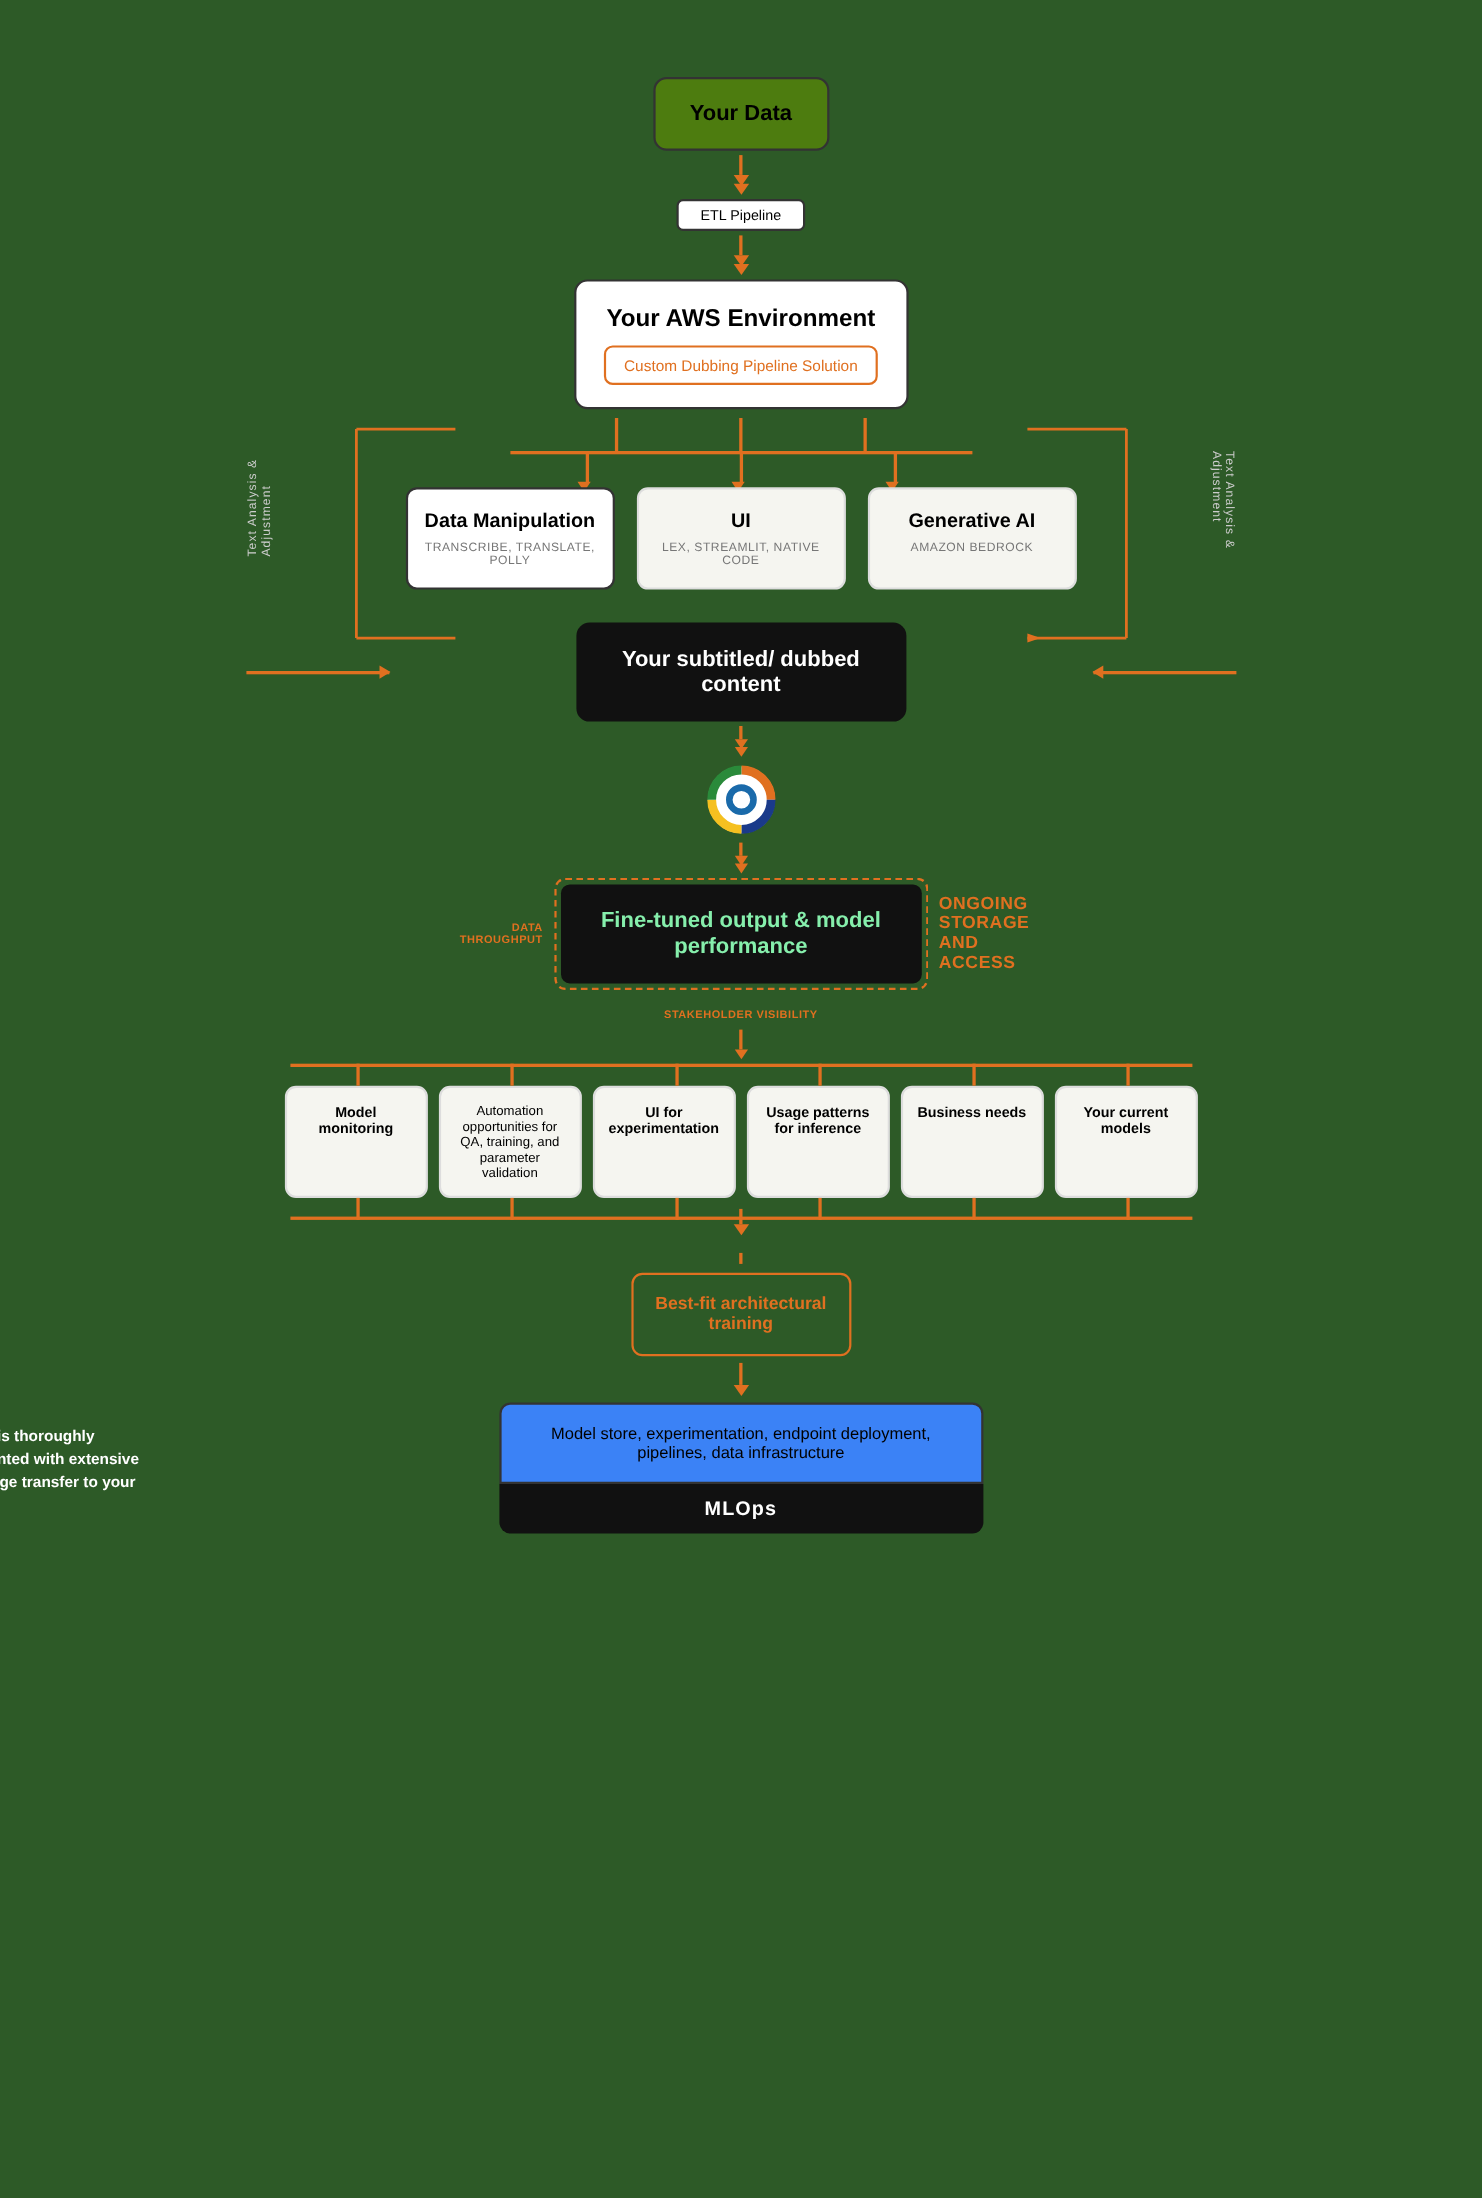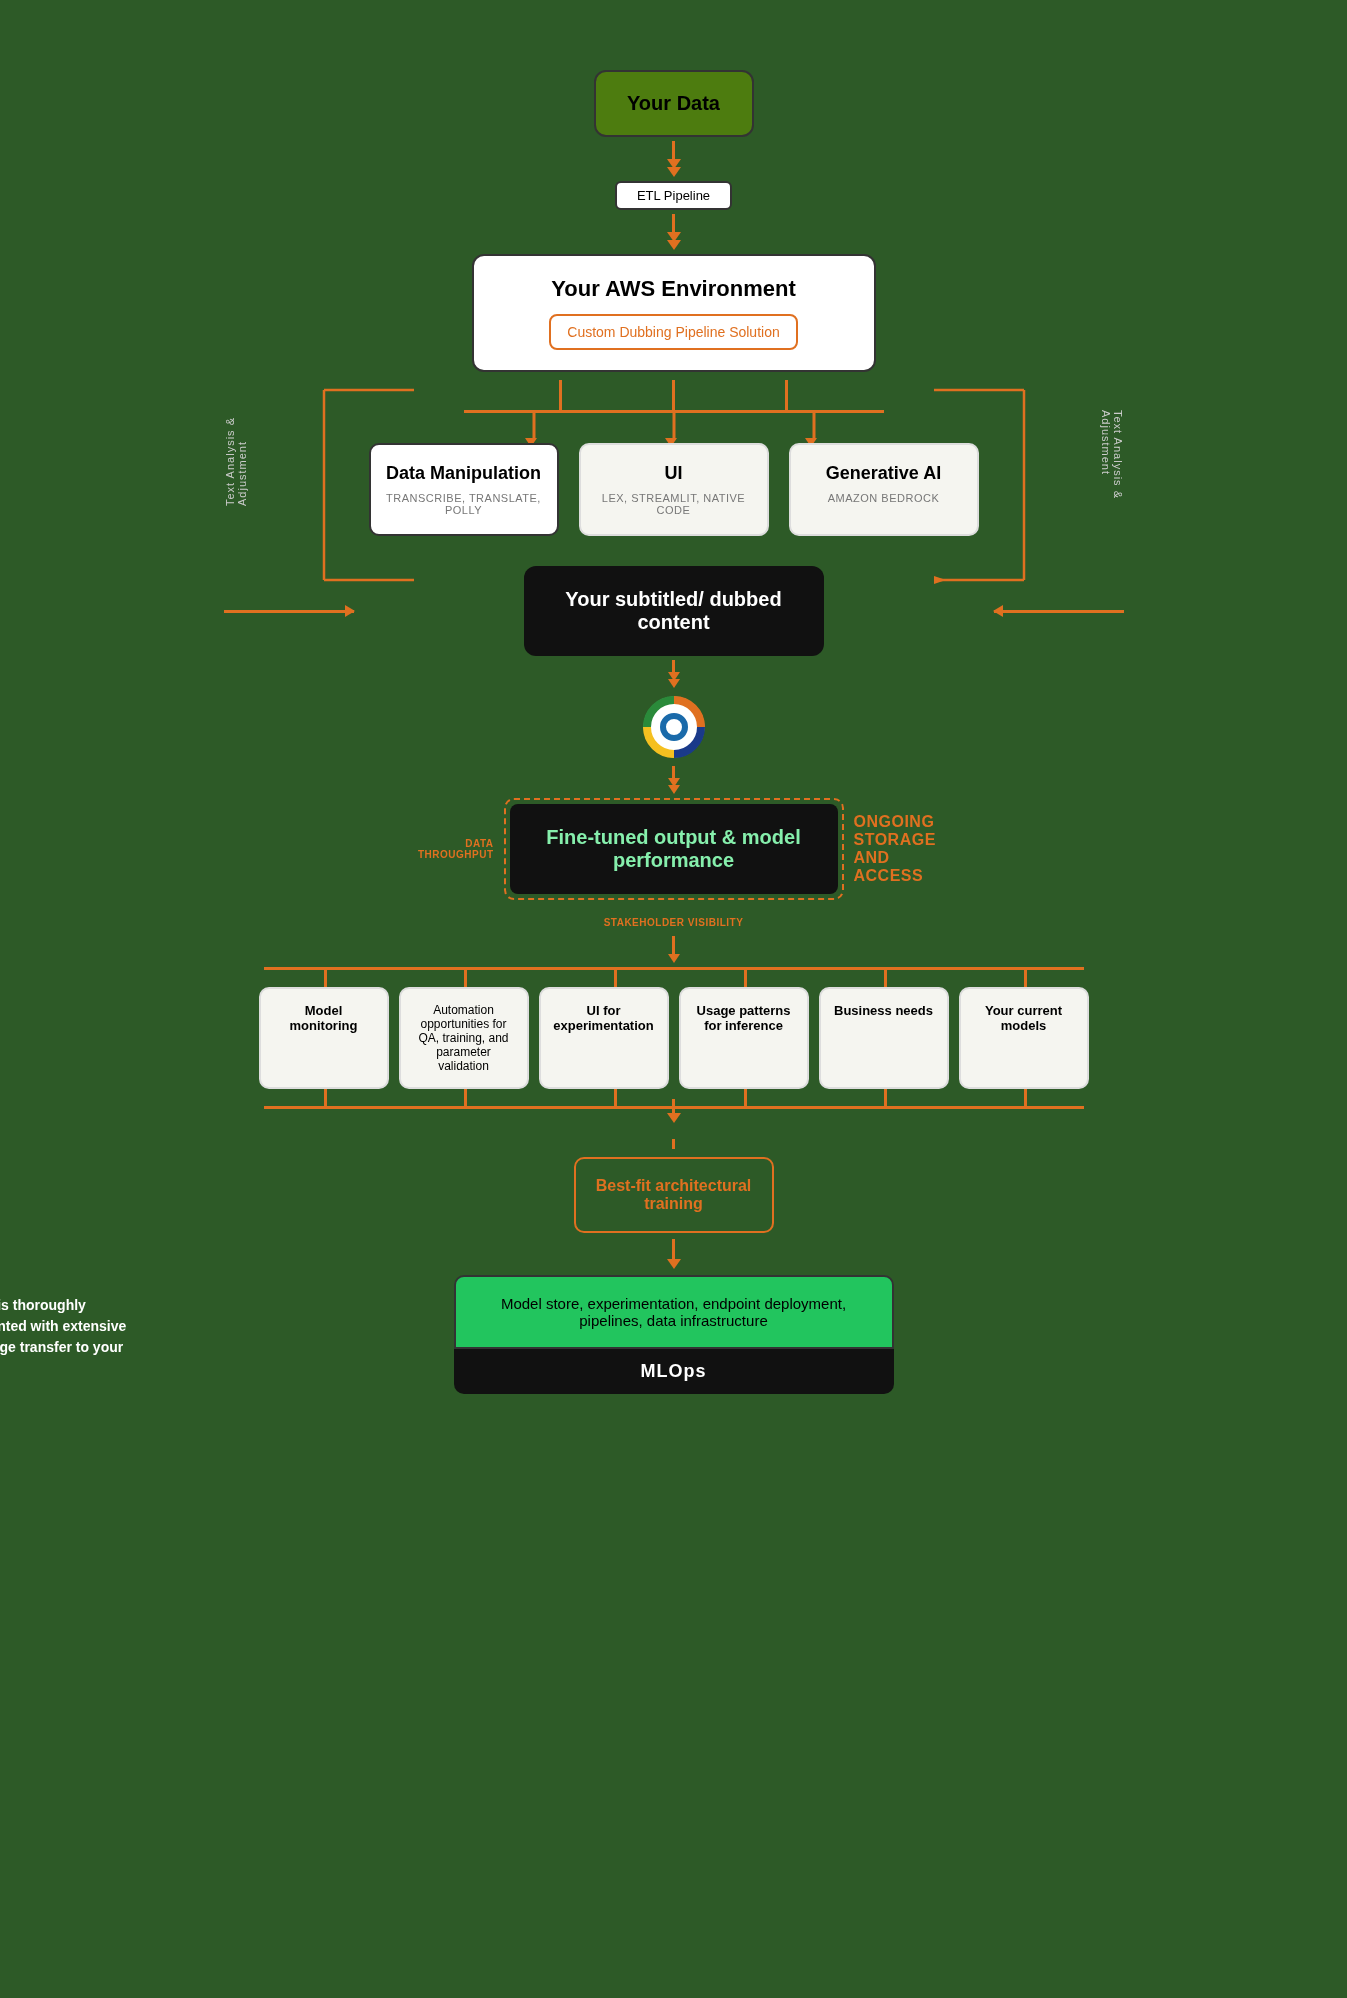--- a/index.html
+++ b/index.html
@@ -42,21 +42,21 @@
     }
     .etl-wrapper {
       text-align: center;
     }
 
     
     .box-aws {
       background: white;
       border: 2px solid #333;
       border-radius: 12px;
-      width: 404px;
+      width: 304px;
       margin: 0 auto;
       padding: 20px 15px;
       text-align: center;
     }
     .box-aws-title {
       font-size: 22px;
       font-weight: bold;
       margin-bottom: 12px;
     }
     .box-custom-dubbing {
@@ -197,21 +197,21 @@
       font-size: 16px;
       font-weight: bold;
     }
 
     
     .box-mlops-wrapper {
       width: 440px;
       margin: 0 auto;
     }
     .box-mlops-top {
-      background: #22c55e;
+      background: #3b82f6;
       border: 2px solid #333;
       border-radius: 10px 10px 0 0;
       padding: 18px 20px;
       text-align: center;
       font-size: 15px;
     }
     .box-mlops-bottom {
       background: #111;
       color: white;
       border-radius: 0 0 10px 10px;

